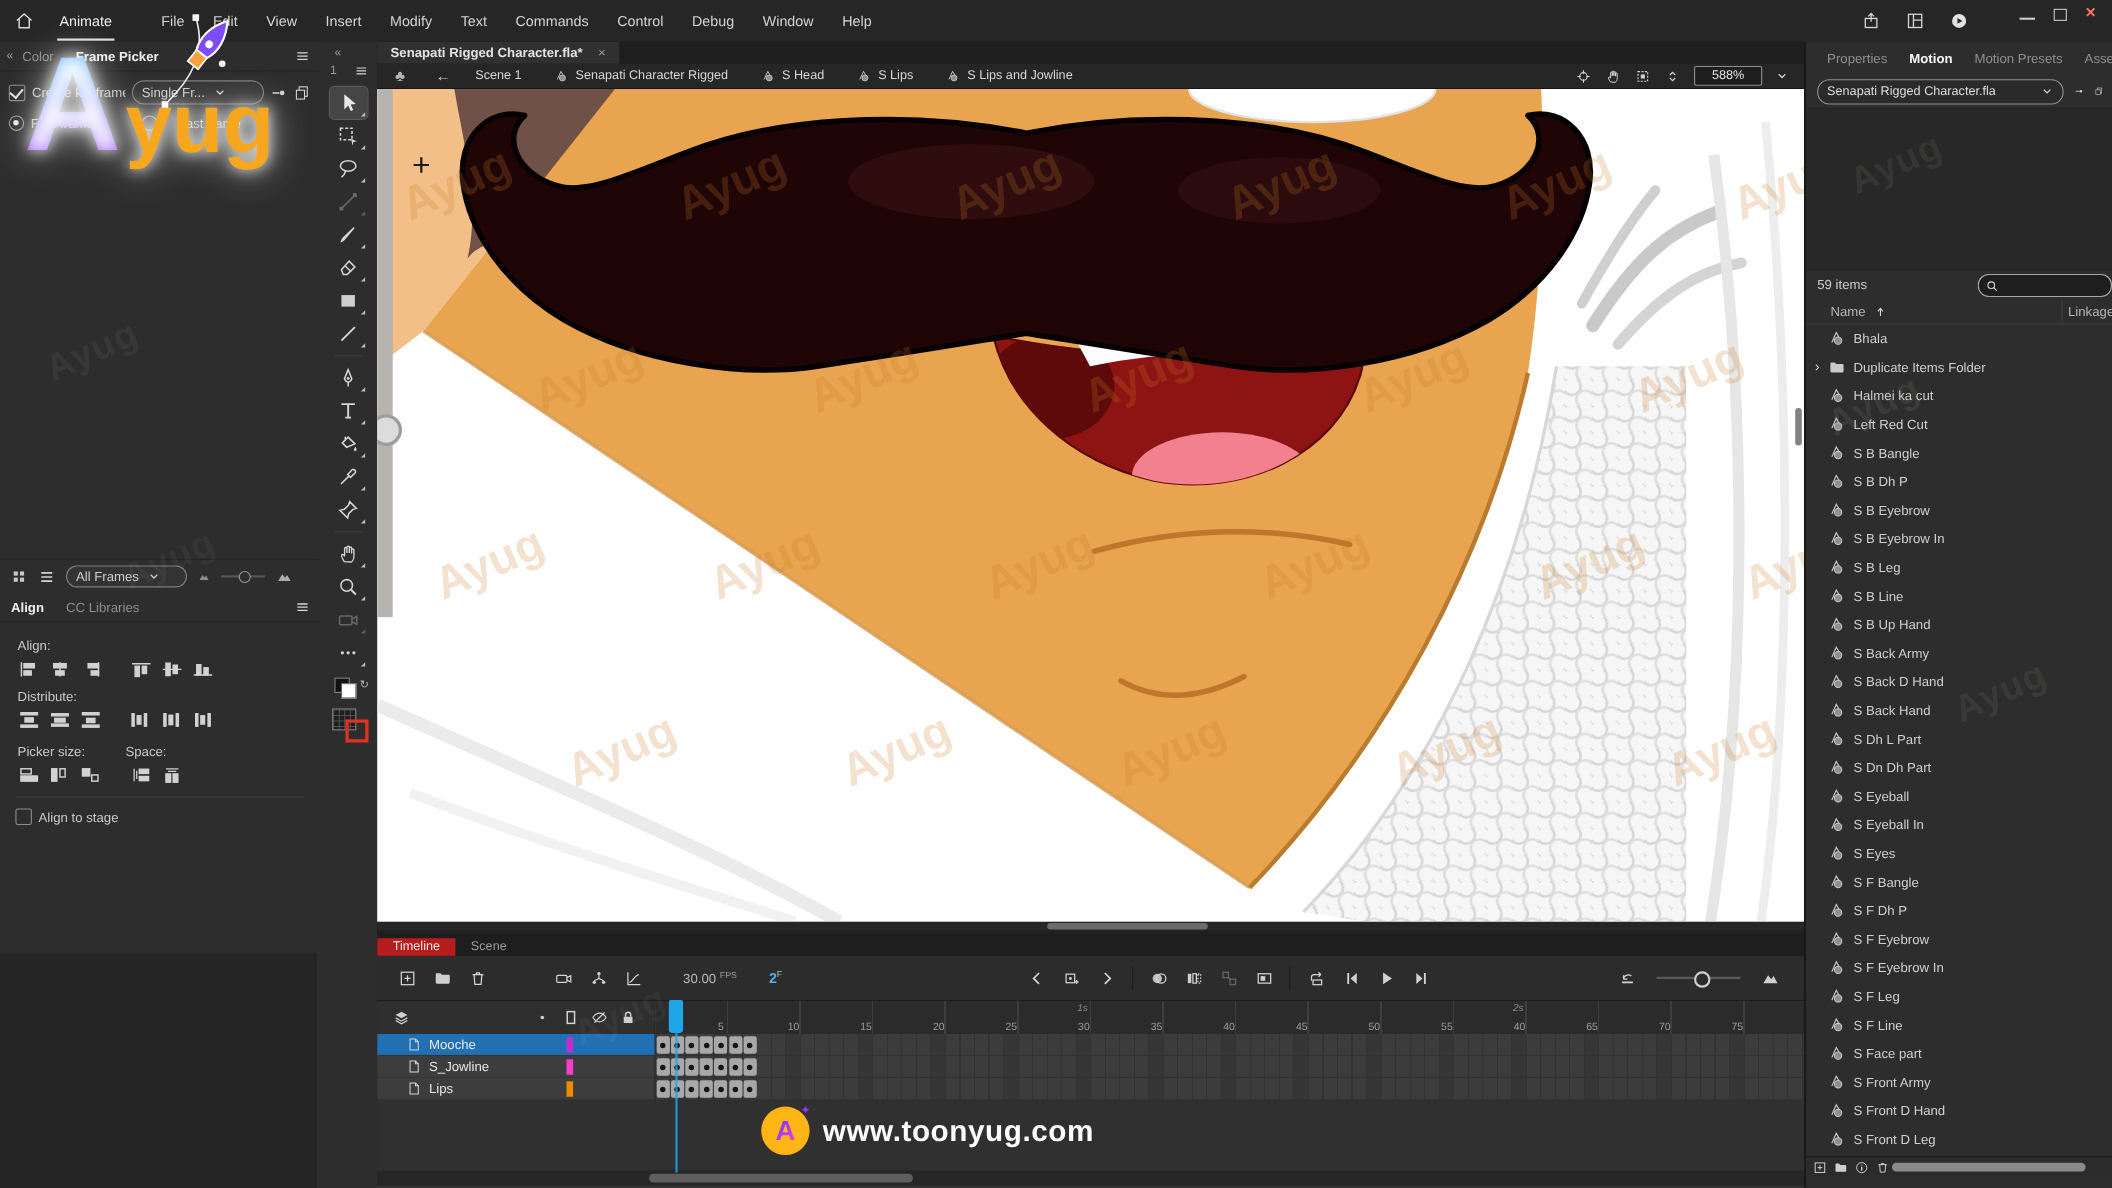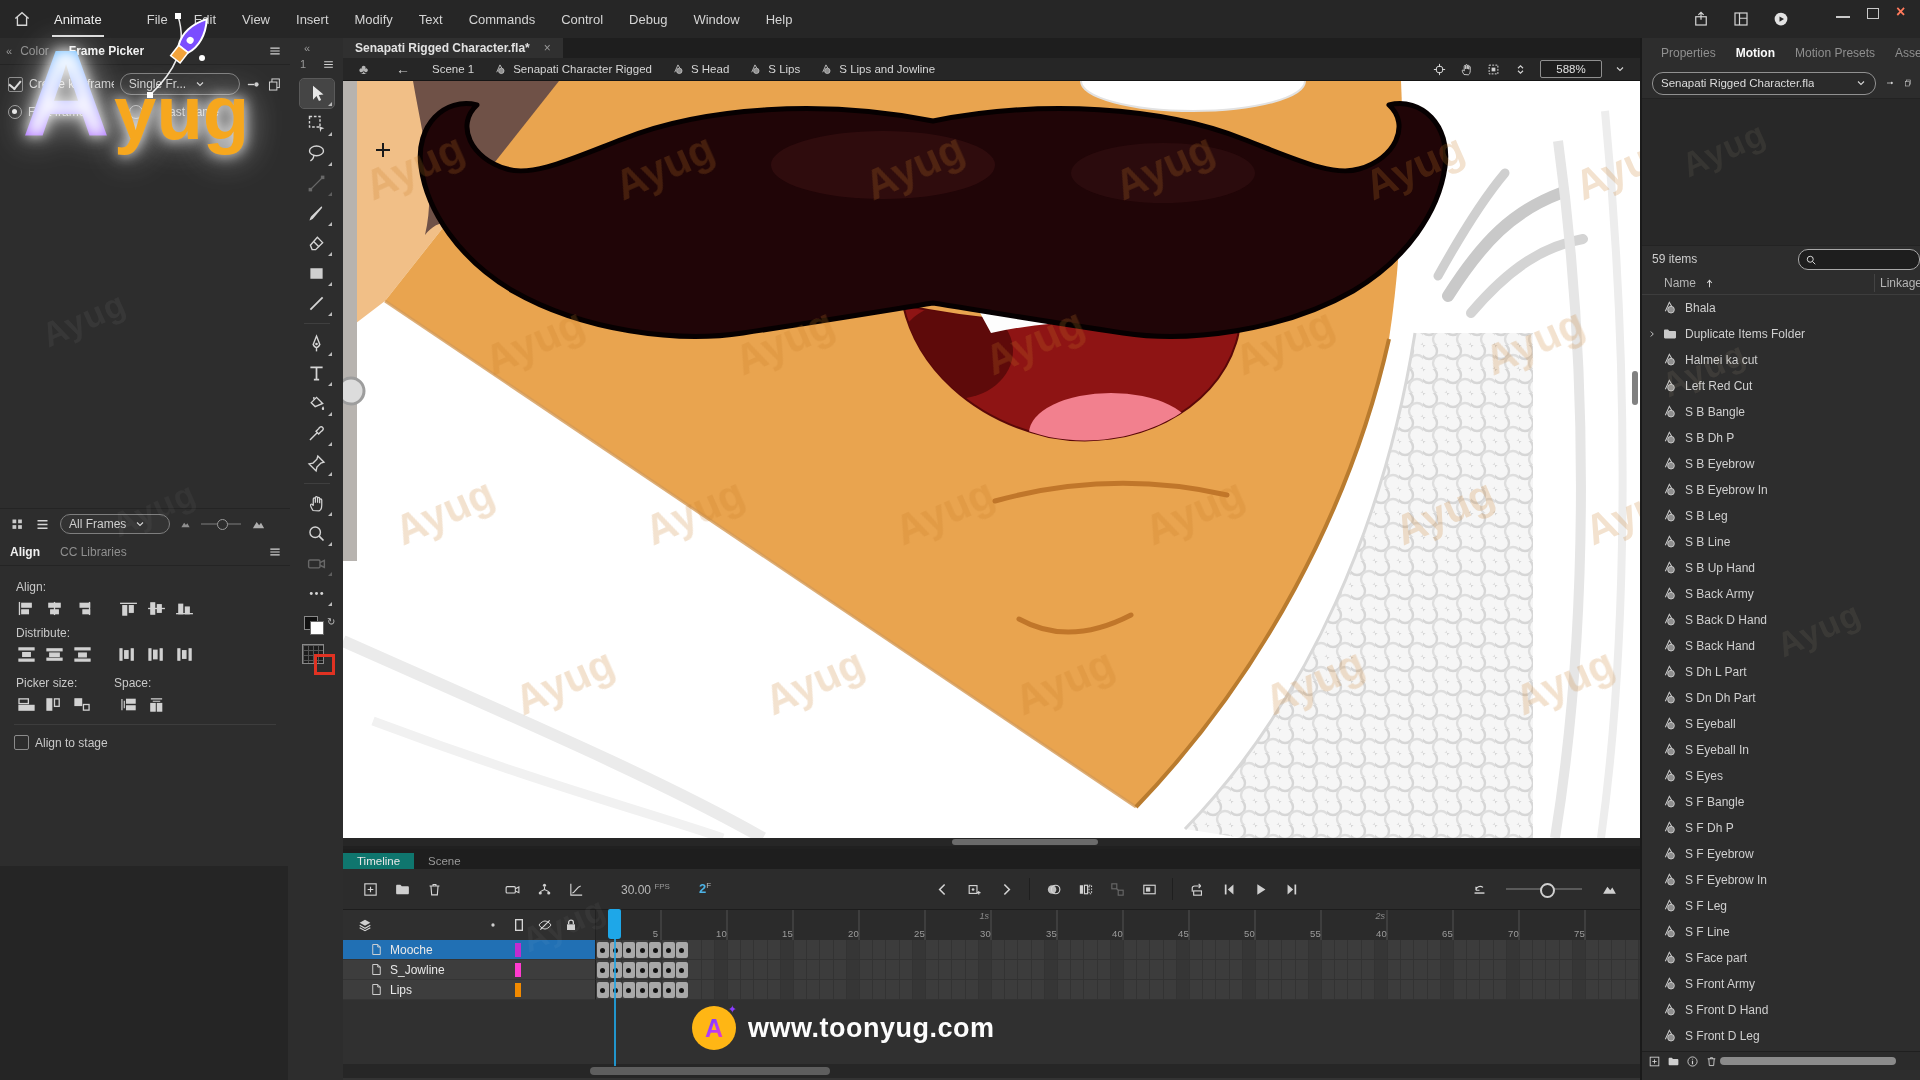--- a/index.html
+++ b/index.html
@@ -62,34 +62,34 @@
   #snapgrid .g{position:absolute;left:0;top:0;width:20px;height:18px;background:#1d1d1d;border:1px solid #888;
      background-image:linear-gradient(#555 1px,transparent 1px),linear-gradient(90deg,#555 1px,transparent 1px);background-size:5px 5px;}
   #snapgrid .r{position:absolute;left:12px;top:10px;width:15px;height:15px;border:3px solid #e03222;}
   
   #center{left:343px;top:38px;width:1297px;height:1042px;background:#202020;}
   #tabstrip{height:20px;background:#1e1e1e;display:flex;}
   #doctab{background:#303030;display:flex;align-items:center;padding:0 12px;gap:14px;max-width:240px;}
   #doctab .t{color:#e2e2e2;font-size:12px;font-weight:bold;white-space:nowrap;}
   #doctab .x{color:#9a9a9a;font-size:12px;}
   #editbar{height:22px;background:#262626;border-bottom:1px solid #151515;display:flex;align-items:center;position:relative;color:#d6d6d6;font-size:11.5px;}
-  #crumbs{display:flex;gap:4px;margin-left:14px;}
+  #crumbs{display:flex;gap:14px;margin-left:14px;}
   .crumb{display:flex;align-items:center;gap:6px;padding:0 8px;}
   .crumb .ci{width:13px;height:13px;}
   #viewctrl{position:absolute;right:14px;display:flex;align-items:center;gap:12px;}
   #zoombox{border:1px solid #8f8f8f;border-radius:2px;background:#1e1e1e;height:16px;width:60px;display:flex;align-items:center;justify-content:center;color:#e0e0e0;}
   #stagewrap{height:757px;position:relative;background:#ffffff;overflow:hidden;}
   #hscroll{height:8px;background:#262626;position:relative;}
   #hscroll .thumb{position:absolute;left:609px;top:1px;width:146px;height:6px;background:#6b6b6b;border-radius:3px;}
   #vscroll{position:absolute;right:2px;top:290px;width:6px;height:34px;background:#6b6b6b;border-radius:3px;opacity:.85;}
   
   #timeline{height:232px;background:#333;position:relative;margin-top:3px;}
   #tl-tabs{height:20px;background:#1e1e1e;display:flex;align-items:flex-end;}
   .tl-tab{padding:2px 14px;font-size:11.5px;color:#9a9a9a;}
-  .tl-tab.active{background:#0f766e;color:#e8e8e8;}
+  .tl-tab.active{background:#b91c1c;color:#e8e8e8;}
   #tl-toolbar{height:40px;background:#2c2c2c;border-bottom:1px solid #1d1d1d;position:relative;display:flex;align-items:center;}
   .tlb{width:26px;height:26px;display:flex;align-items:center;justify-content:center;}
   .tlb svg{width:17px;height:17px;}
   #tl-left{display:flex;gap:6px;margin-left:14px;}
   #fpsbox{position:absolute;left:278px;color:#b9b9b9;font-size:12px;}
   #fpsbox sup{font-size:8px;color:#9a9a9a;}
   #framebox{position:absolute;left:356px;color:#4db3e6;font-size:13px;font-weight:bold;}
   #framebox sup{font-size:8px;color:#bbb;font-weight:normal;}
   #tl-mid{position:absolute;left:586px;display:flex;gap:6px;align-items:center;}
   #tl-right{position:absolute;right:18px;display:flex;gap:14px;align-items:center;}

